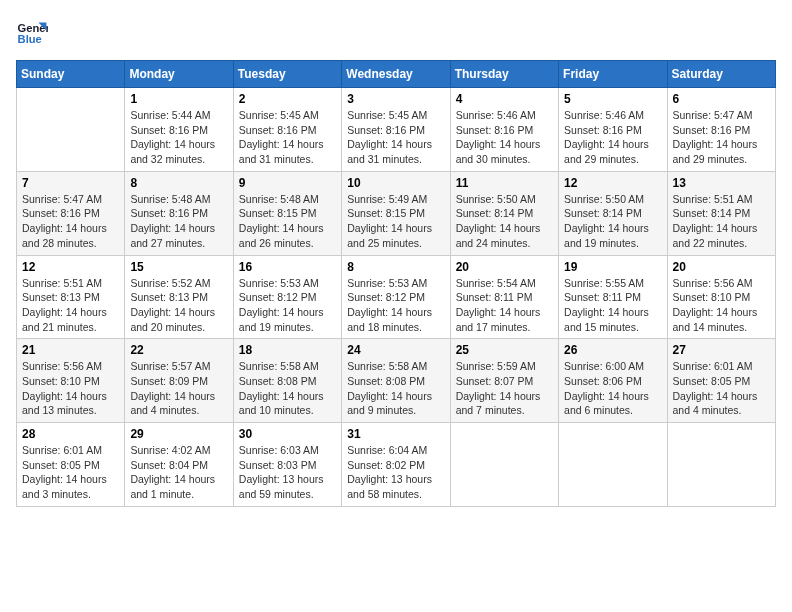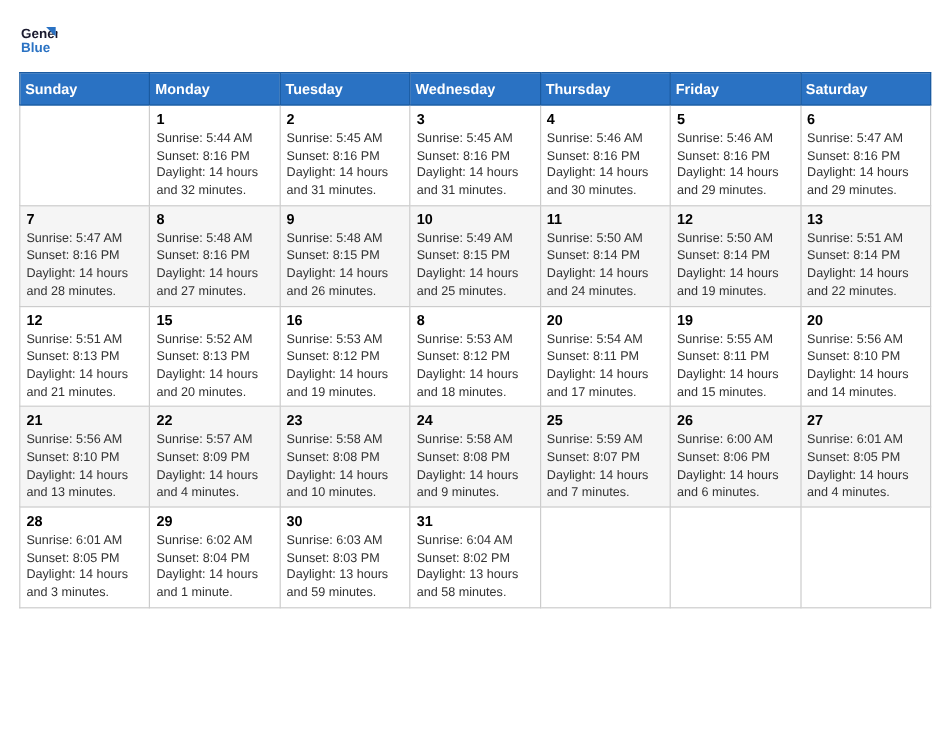--- a/index.html
+++ b/index.html
@@ -269,21 +269,21 @@
           <div class="day-info">and 13 minutes.</div>
         </td>
         <td>
           <span class="day-num">22</span>
           <div class="day-info">Sunrise: 5:57 AM</div>
           <div class="day-info">Sunset: 8:09 PM</div>
           <div class="day-info">Daylight: 14 hours</div>
           <div class="day-info">and 4 minutes.</div>
         </td>
         <td>
-          <span class="day-num">23</span>
+          <span class="day-num">18</span>
           <div class="day-info">Sunrise: 5:58 AM</div>
           <div class="day-info">Sunset: 8:08 PM</div>
           <div class="day-info">Daylight: 14 hours</div>
           <div class="day-info">and 10 minutes.</div>
         </td>
         <td>
           <span class="day-num">24</span>
           <div class="day-info">Sunrise: 5:58 AM</div>
           <div class="day-info">Sunset: 8:08 PM</div>
           <div class="day-info">Daylight: 14 hours</div>
@@ -314,21 +314,21 @@
       <tr>
         <td>
           <span class="day-num">28</span>
           <div class="day-info">Sunrise: 6:01 AM</div>
           <div class="day-info">Sunset: 8:05 PM</div>
           <div class="day-info">Daylight: 14 hours</div>
           <div class="day-info">and 3 minutes.</div>
         </td>
         <td>
           <span class="day-num">29</span>
-          <div class="day-info">Sunrise: 6:02 AM</div>
+          <div class="day-info">Sunrise: 4:02 AM</div>
           <div class="day-info">Sunset: 8:04 PM</div>
           <div class="day-info">Daylight: 14 hours</div>
           <div class="day-info">and 1 minute.</div>
         </td>
         <td>
           <span class="day-num">30</span>
           <div class="day-info">Sunrise: 6:03 AM</div>
           <div class="day-info">Sunset: 8:03 PM</div>
           <div class="day-info">Daylight: 13 hours</div>
           <div class="day-info">and 59 minutes.</div>

